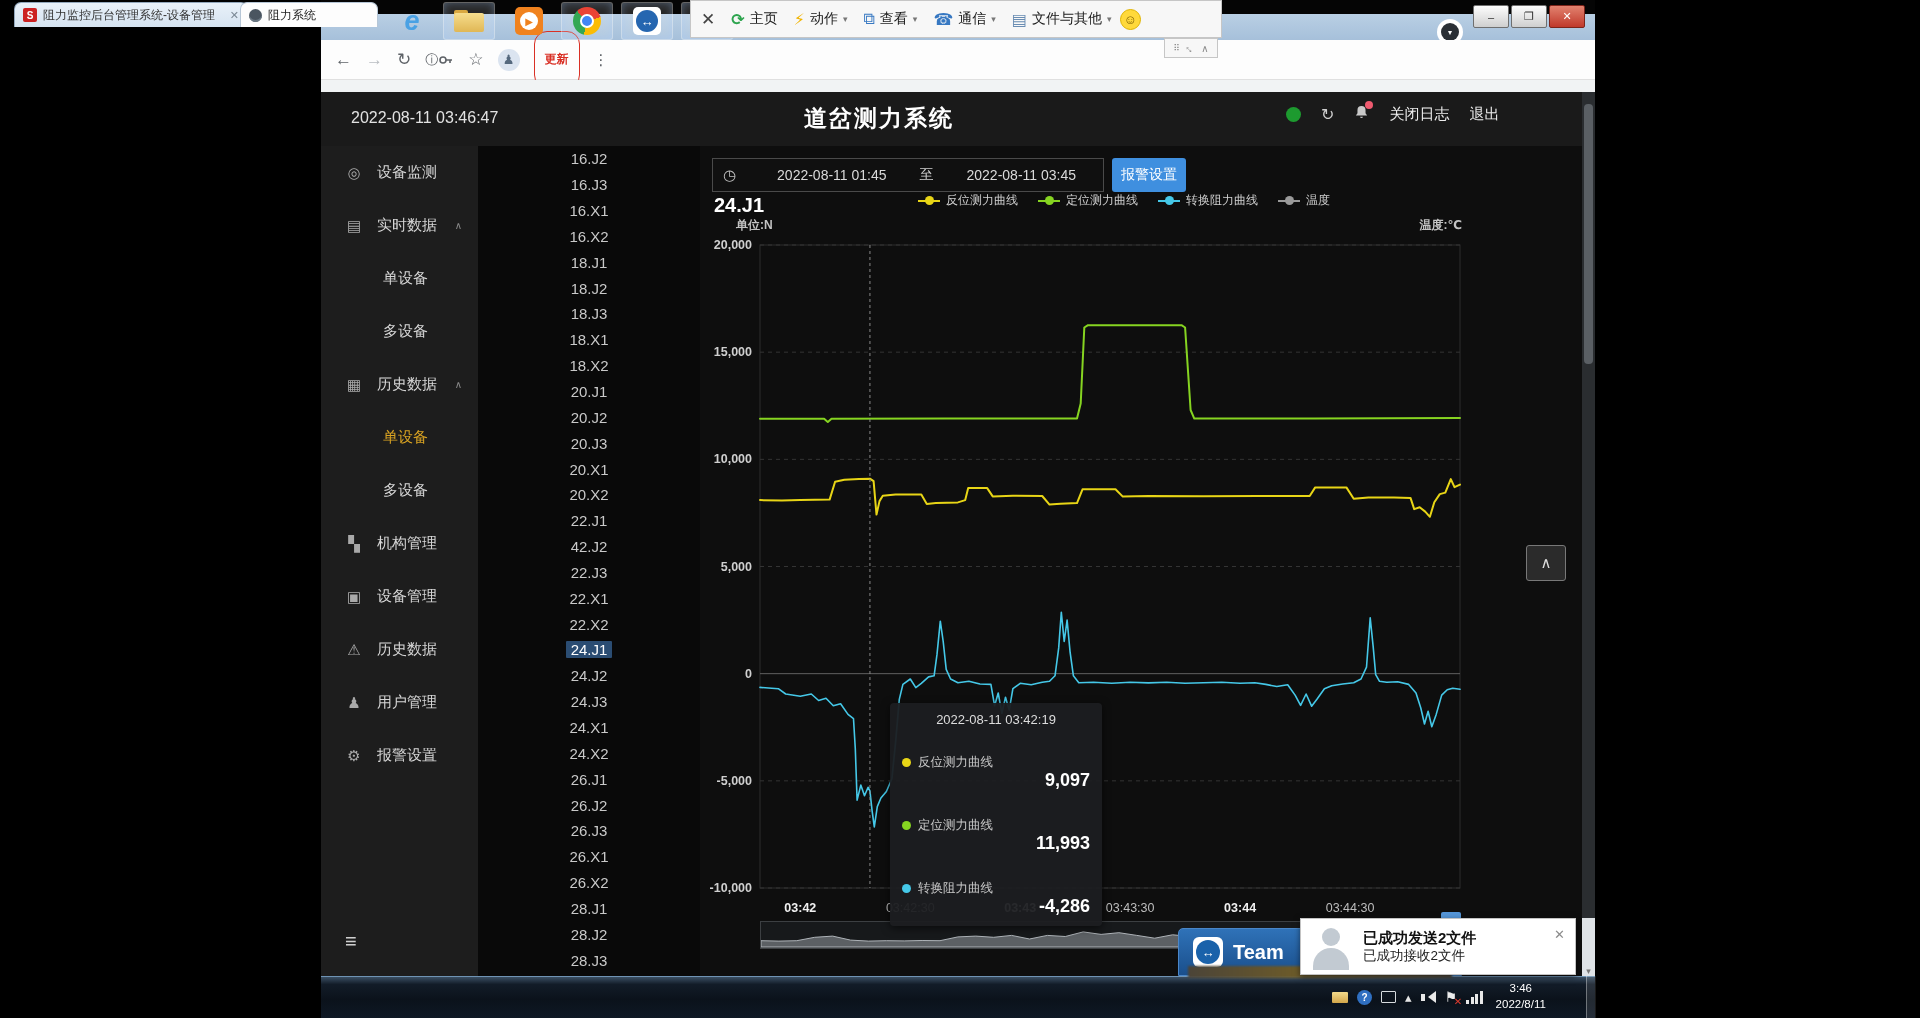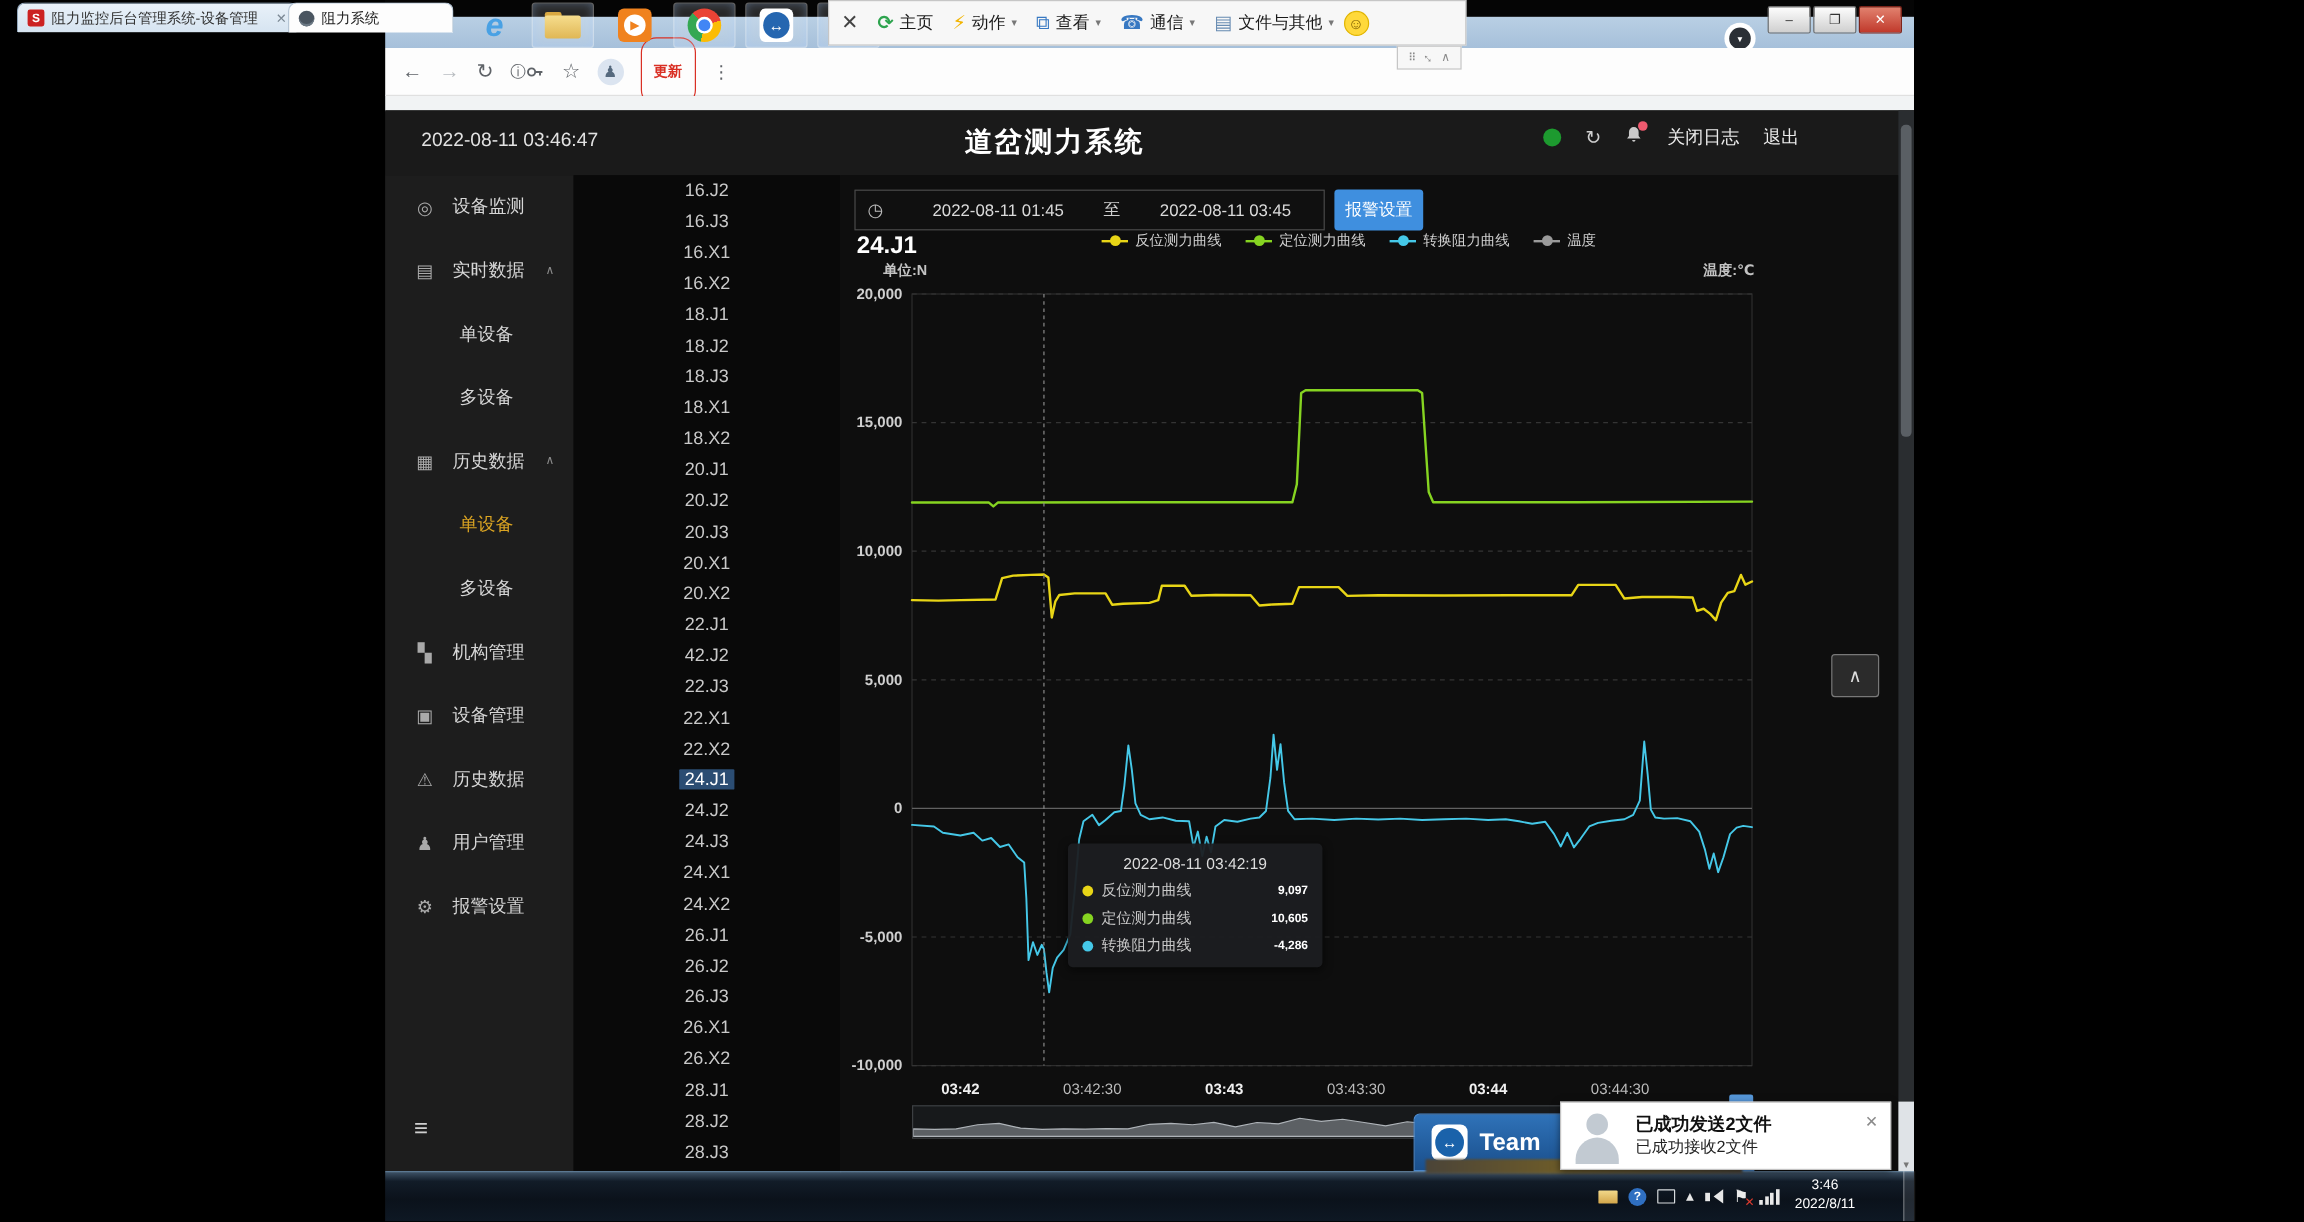--- a/index.html
+++ b/index.html
@@ -109,21 +109,21 @@
   .navigator{position:absolute;left:760px;top:921px;width:700px;height:28px;background:#17191b;
              border:1px solid #3c3f42;box-sizing:border-box;}
   .nav-handle{position:absolute;left:1441px;top:912px;width:20px;height:9px;background:#5596d8;border-radius:2px;}
 
   .tooltip{position:absolute;left:890px;top:703px;width:188px;background:rgba(28,30,33,0.95);border-radius:4px;
            padding:9px 12px;box-shadow:0 2px 8px rgba(0,0,0,.6);z-index:20;}
   .tt-time{font-size:13px;color:#dcdcdc;text-align:center;margin-bottom:7px;}
   .tt-row{display:flex;align-items:center;gap:7px;margin-top:6px;}
   .tt-dot{width:9px;height:9px;border-radius:50%;flex:none;}
   .tt-label{flex:1;font-size:12.5px;color:#c9c9c9;}
-  .tt-val{font-size:10px;font-weight:bold;color:#fff;}
+  .tt-val{font-size:18px;font-weight:bold;color:#fff;margin-top:36px;}
 
   .backtop{position:absolute;left:1526px;top:545px;width:38px;height:34px;background:#2b2b2b;border:1px solid #787878;
            border-radius:3px;color:#ddd;font-size:15px;display:flex;align-items:center;justify-content:center;}
   .pg-scroll{position:absolute;left:1582px;top:92px;width:13px;height:884px;background:#2a2d30;}
   .pg-thumb{position:absolute;left:1584px;top:104px;width:9px;height:260px;background:#5a5f64;border-radius:4px;}
   .pg-scroll-lit{position:absolute;left:1582px;top:918px;width:13px;height:58px;background:#dfe3e7;z-index:31;
                  display:flex;align-items:flex-end;justify-content:center;color:#777;font-size:9px;}
 
   
   .tvwin{position:absolute;left:1178px;top:928px;width:284px;height:48px;z-index:28;border-radius:5px 5px 0 0;
@@ -523,21 +523,21 @@
     <div class="tt-time">2022-08-11 03:42:19</div>
     <div id="tooltip-rows">
         <div class="tt-row">
           <span class="tt-dot" style="background: rgb(232, 213, 22);"></span>
           <span class="tt-label">反位测力曲线</span>
           <span class="tt-val">9,097</span>
         </div>
         <div class="tt-row">
           <span class="tt-dot" style="background: rgb(134, 212, 33);"></span>
           <span class="tt-label">定位测力曲线</span>
-          <span class="tt-val">10,605</span>
+          <span class="tt-val">11,993</span>
         </div>
         <div class="tt-row">
           <span class="tt-dot" style="background: rgb(69, 200, 232);"></span>
           <span class="tt-label">转换阻力曲线</span>
           <span class="tt-val">-4,286</span>
         </div>
       </div>
   </div>
 
   <div class="backtop">

